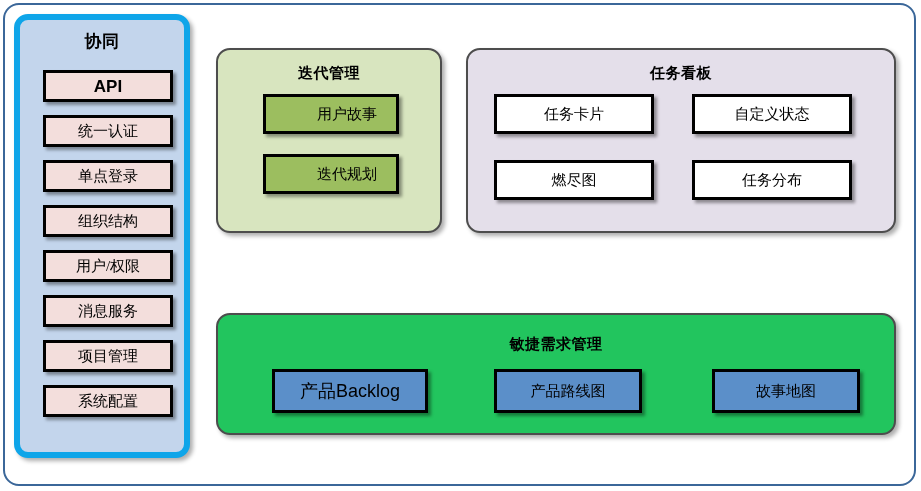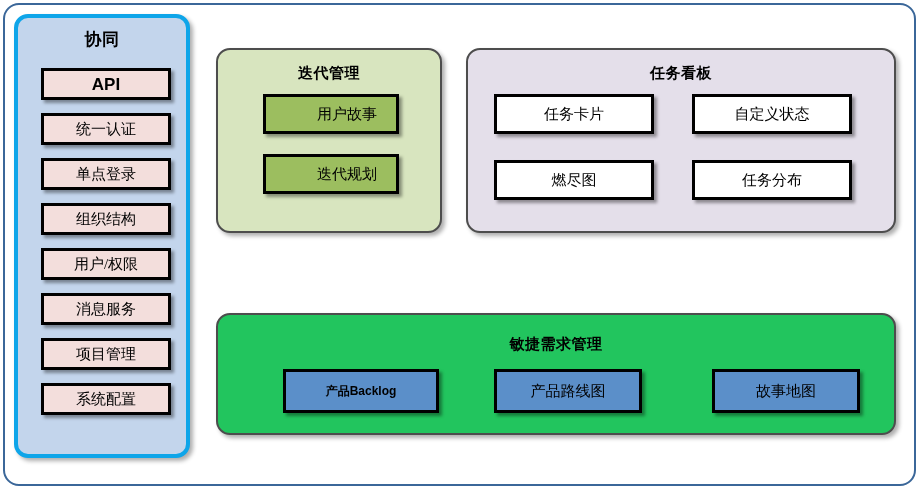--- a/index.html
+++ b/index.html
@@ -51,21 +51,21 @@
     letter-spacing: 0.5px;
   }
 
   
   .sidebar {
     left: 14px;
     top: 14px;
     width: 176px;
     height: 444px;
     background: #c3d5ec;
-    border: 4px solid #0ea5e9;
+    border: 6px solid #0ea5e9;
   }
   .sidebar .panel-title {
     top: 10px;
     font-size: 17px;
   }
   .sidebar-items {
     position: absolute;
     left: 23px;
     top: 50px;
     width: 130px;
@@ -156,23 +156,22 @@
     position: absolute;
     top: 54px;
     height: 44px;
     background: #5b8fc9;
   }
   .agile .item.a1 { left: 54px;  width: 156px; }
   .agile .item.a2 { left: 276px; width: 148px; }
   .agile .item.a3 { left: 494px; width: 148px; }
   .agile .item.backlog {
     font-family: "Liberation Sans", "DejaVu Sans", sans-serif;
-    font-weight: bold;
-    font-size: 12px;
-    margin-left: 11px;
+    font-weight: normal;
+    font-size: 18px;
   }
 </style>
 </head>
 <body>
 
 <div class="canvas">
 
   <div class="outer-frame"></div>
 
   <div class="panel sidebar">

